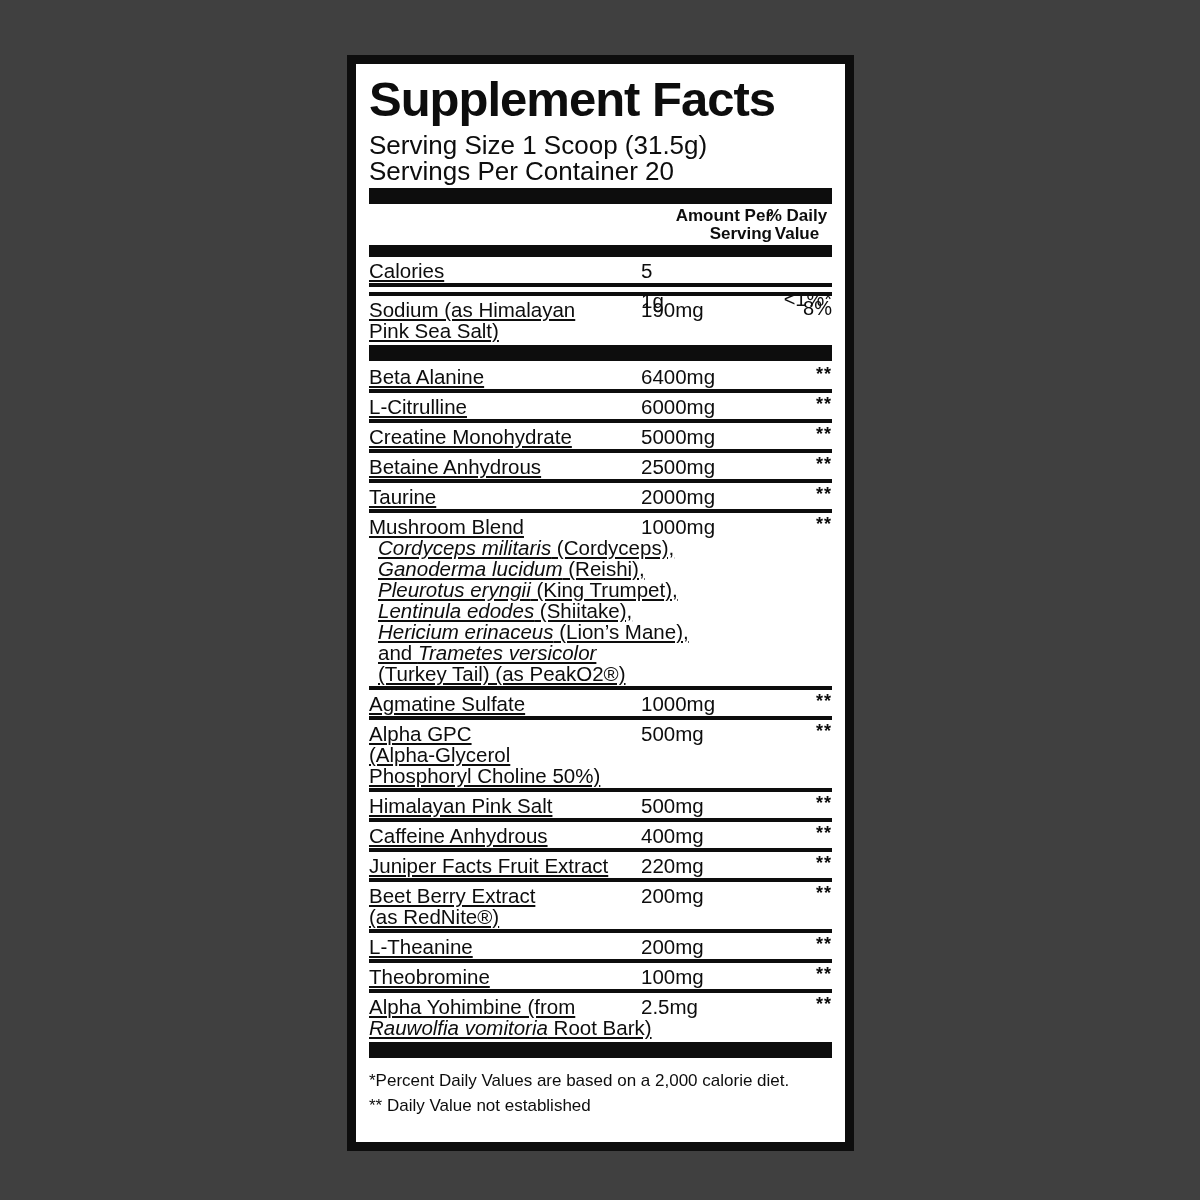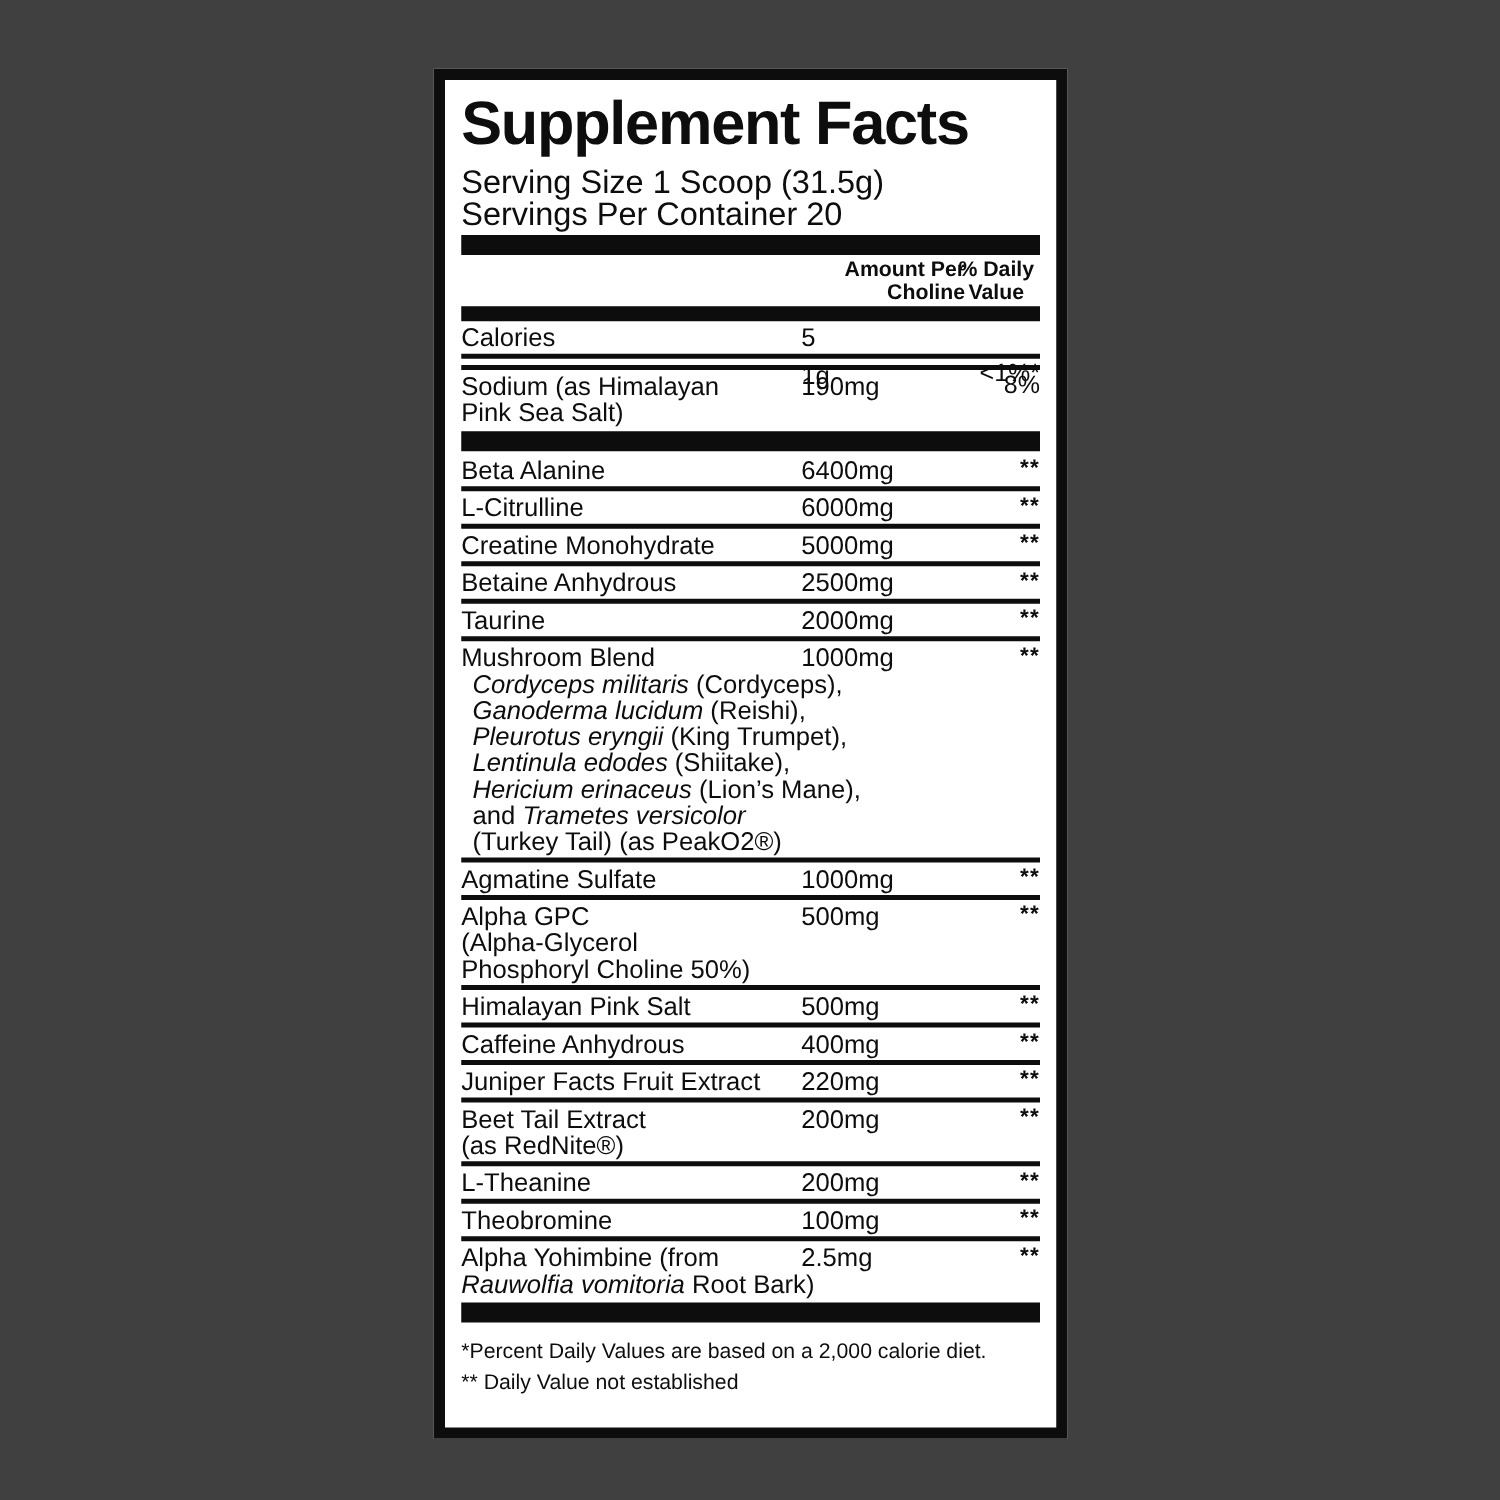--- a/index.html
+++ b/index.html
@@ -41,21 +41,21 @@
   .hdr-amt { position: absolute; left: 213px; width: 190px; text-align: right; }
   .hdr-dv  { position: absolute; right: 0; width: 70px; text-align: center; }
 
   .row {
     position: relative;
     padding: 3px 0 2px 0;
     border-bottom: 4px solid #0d0d0d;
     font-size: 20.5px; line-height: 21px;
   }
   .row.last { border-bottom: none; }
-  .name-line { position: relative; }
+  .name-line { position: relative; text-decoration: underline; }
   .name-line.indent { padding-left: 9px; }
   .it { font-style: italic; }
 
   .amt { position: absolute; left: 272px; top: 3px; white-space: nowrap; }
   .dv  { position: absolute; right: 0; top: 2px; font-size: 20px; white-space: nowrap; }
   .dv.est { font-weight: bold; font-size: 18px; letter-spacing: 1px; top: 1px; }
 
   .foot { margin-top: 10px; font-size: 17px; line-height: 25px; }
 </style>
 </head>
@@ -67,21 +67,21 @@
     <div class="title">Supplement Facts</div>
 
     <div class="serving ss">Serving Size 1 Scoop (31.5g)</div>
     <div class="serving spc">Servings Per Container 20</div>
 
     <div class="bar bar-top"></div>
 
     <div class="hdr">
       <div class="hdr-amt">
         <div>Amount Per</div>
-        <div>Choline</div>
+        <div>Serving</div>
       </div>
       <div class="hdr-dv">
         <div>% Daily</div>
         <div>Value</div>
       </div>
     </div>
 
     <div class="bar bar-md"></div>
 
     <div id="top-rows">
@@ -162,21 +162,21 @@
           <div class="name-line"><span>Caffeine Anhydrous</span></div>
           <span class="amt">400mg</span>
           <span class="dv est">**</span>
         </div>
         <div class="row">
           <div class="name-line"><span>Juniper Facts Fruit Extract</span></div>
           <span class="amt">220mg</span>
           <span class="dv est">**</span>
         </div>
         <div class="row">
-          <div class="name-line"><span>Beet Tail Extract</span></div>
+          <div class="name-line"><span>Beet Berry Extract</span></div>
           <div class="name-line"><span>(as RedNite®)</span></div>
           <span class="amt">200mg</span>
           <span class="dv est">**</span>
         </div>
         <div class="row">
           <div class="name-line"><span>L-Theanine</span></div>
           <span class="amt">200mg</span>
           <span class="dv est">**</span>
         </div>
         <div class="row">

